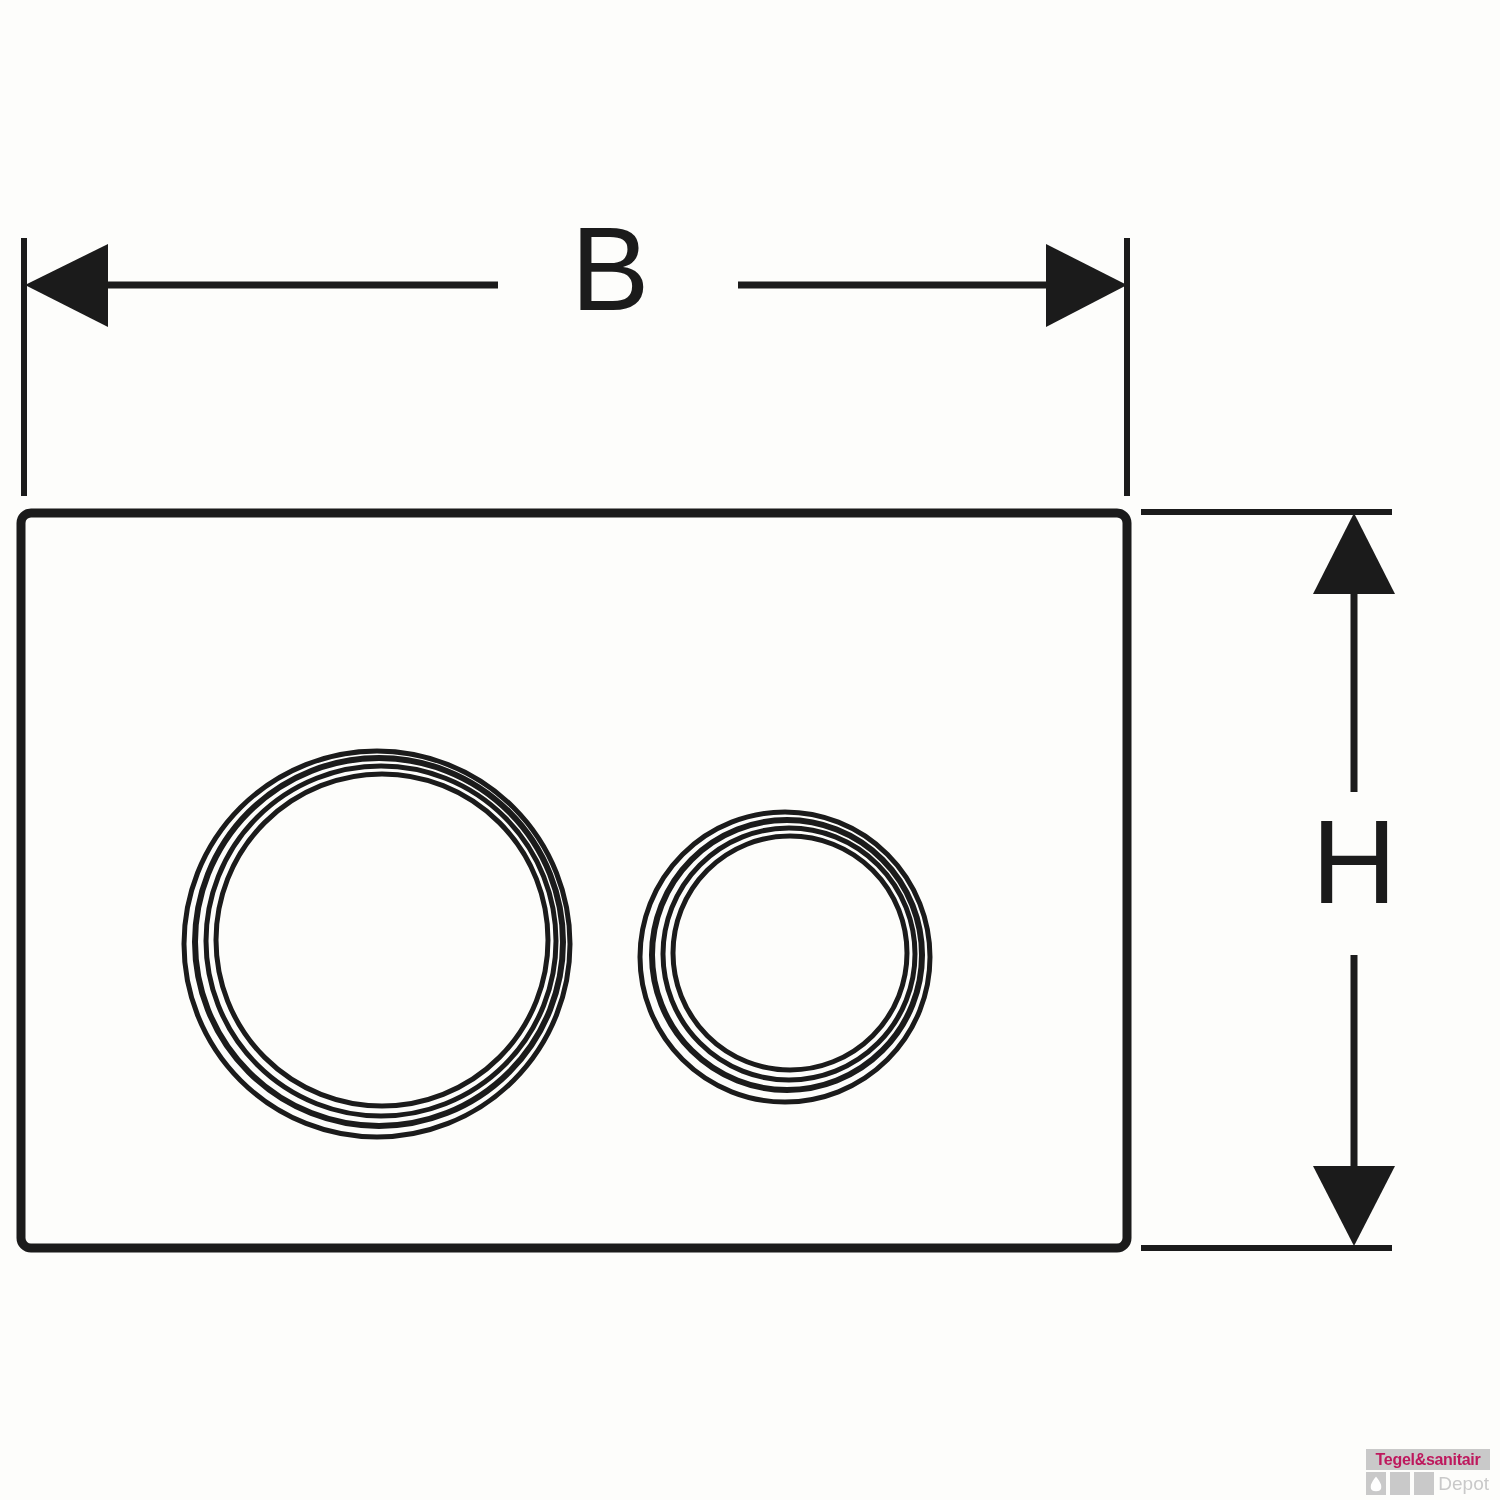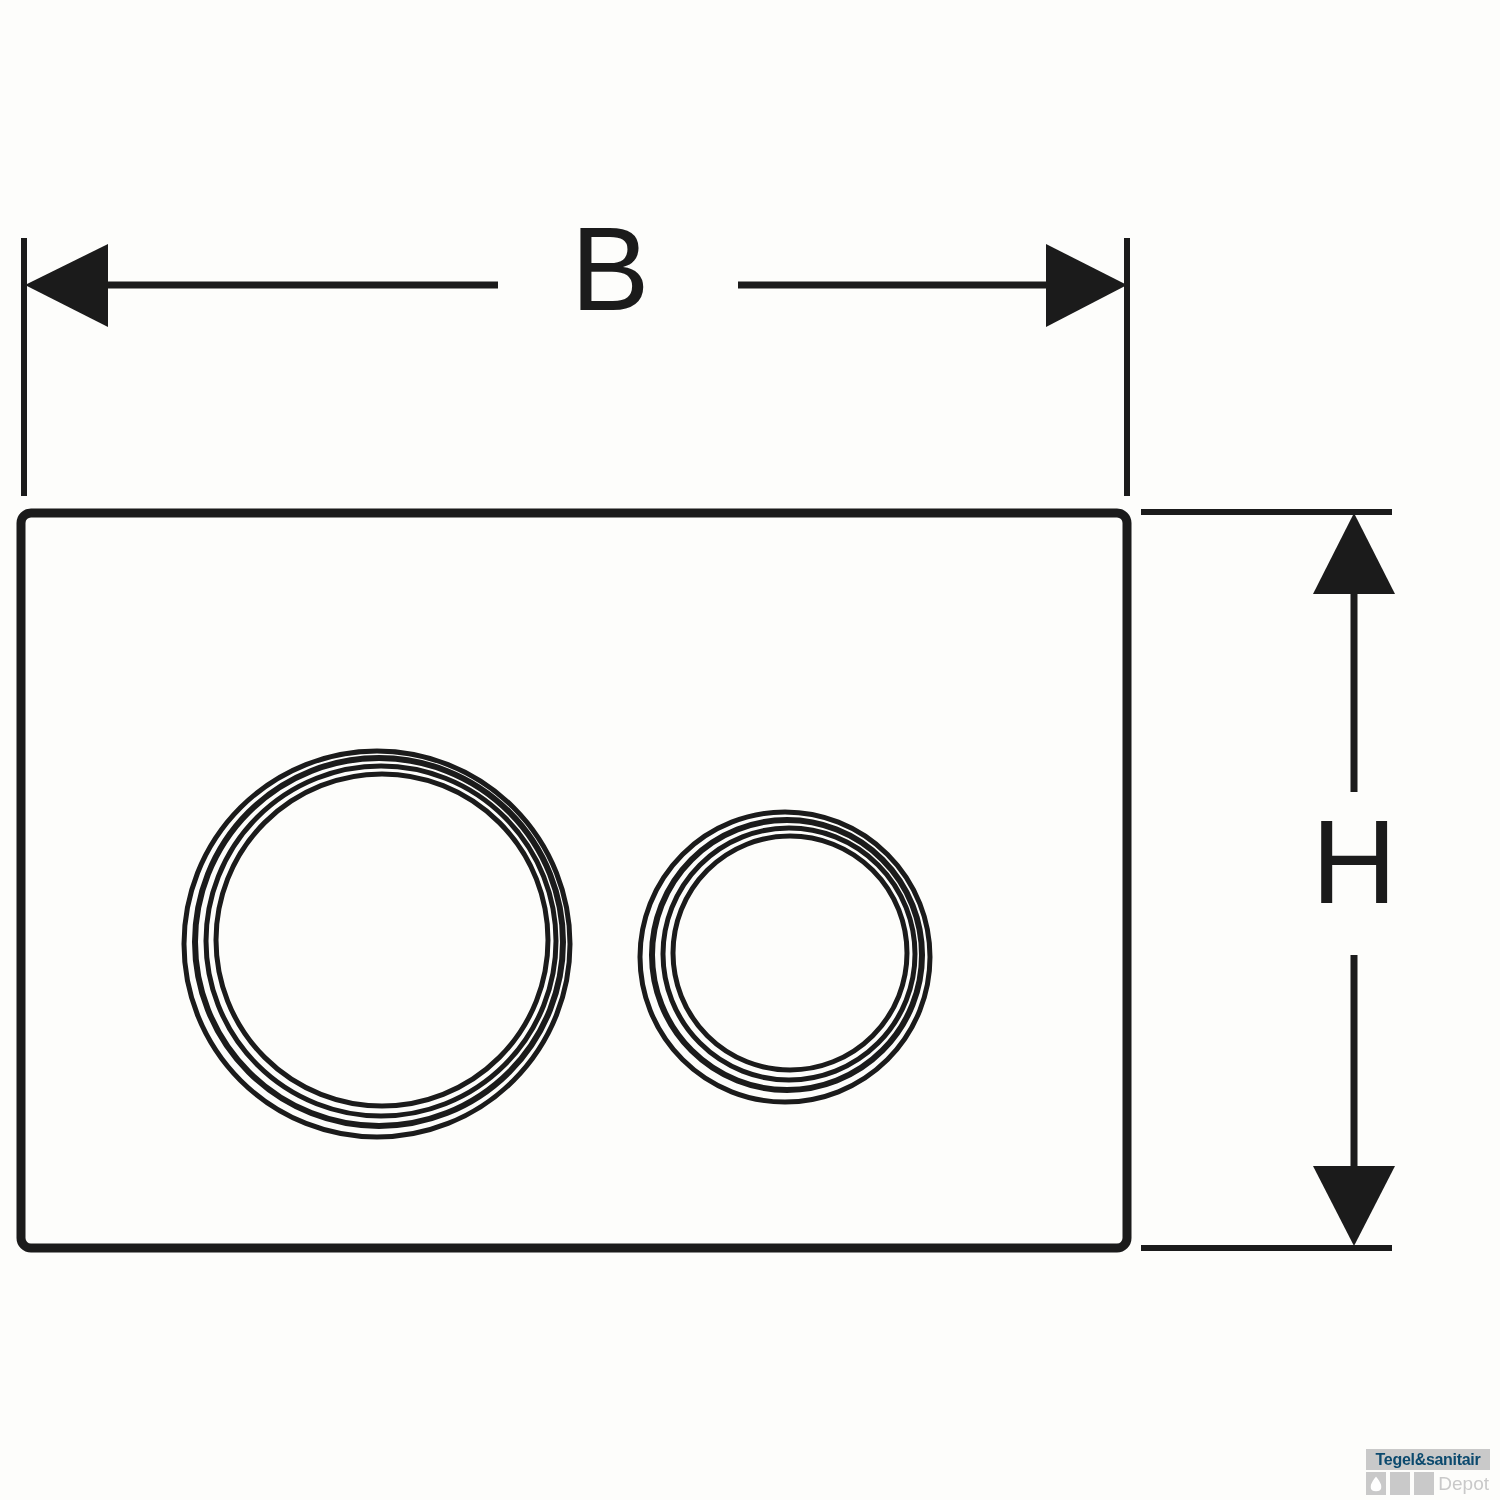--- a/index.html
+++ b/index.html
@@ -49,21 +49,21 @@
   #logo-top {
     background: #c9c9c9;
     height: 21px;
     display: flex;
     align-items: center;
     justify-content: center;
     padding: 0 6px;
     box-sizing: border-box;
   }
   #logo-top span {
-    color: #0c4a6e;
+    color: #be185d;
     font-family: "Liberation Sans", sans-serif;
     font-size: 16px;
     font-weight: bold;
     letter-spacing: -0.3px;
     line-height: 1;
     white-space: nowrap;
   }
   #logo-bot {
     height: 23px;
     display: flex;

